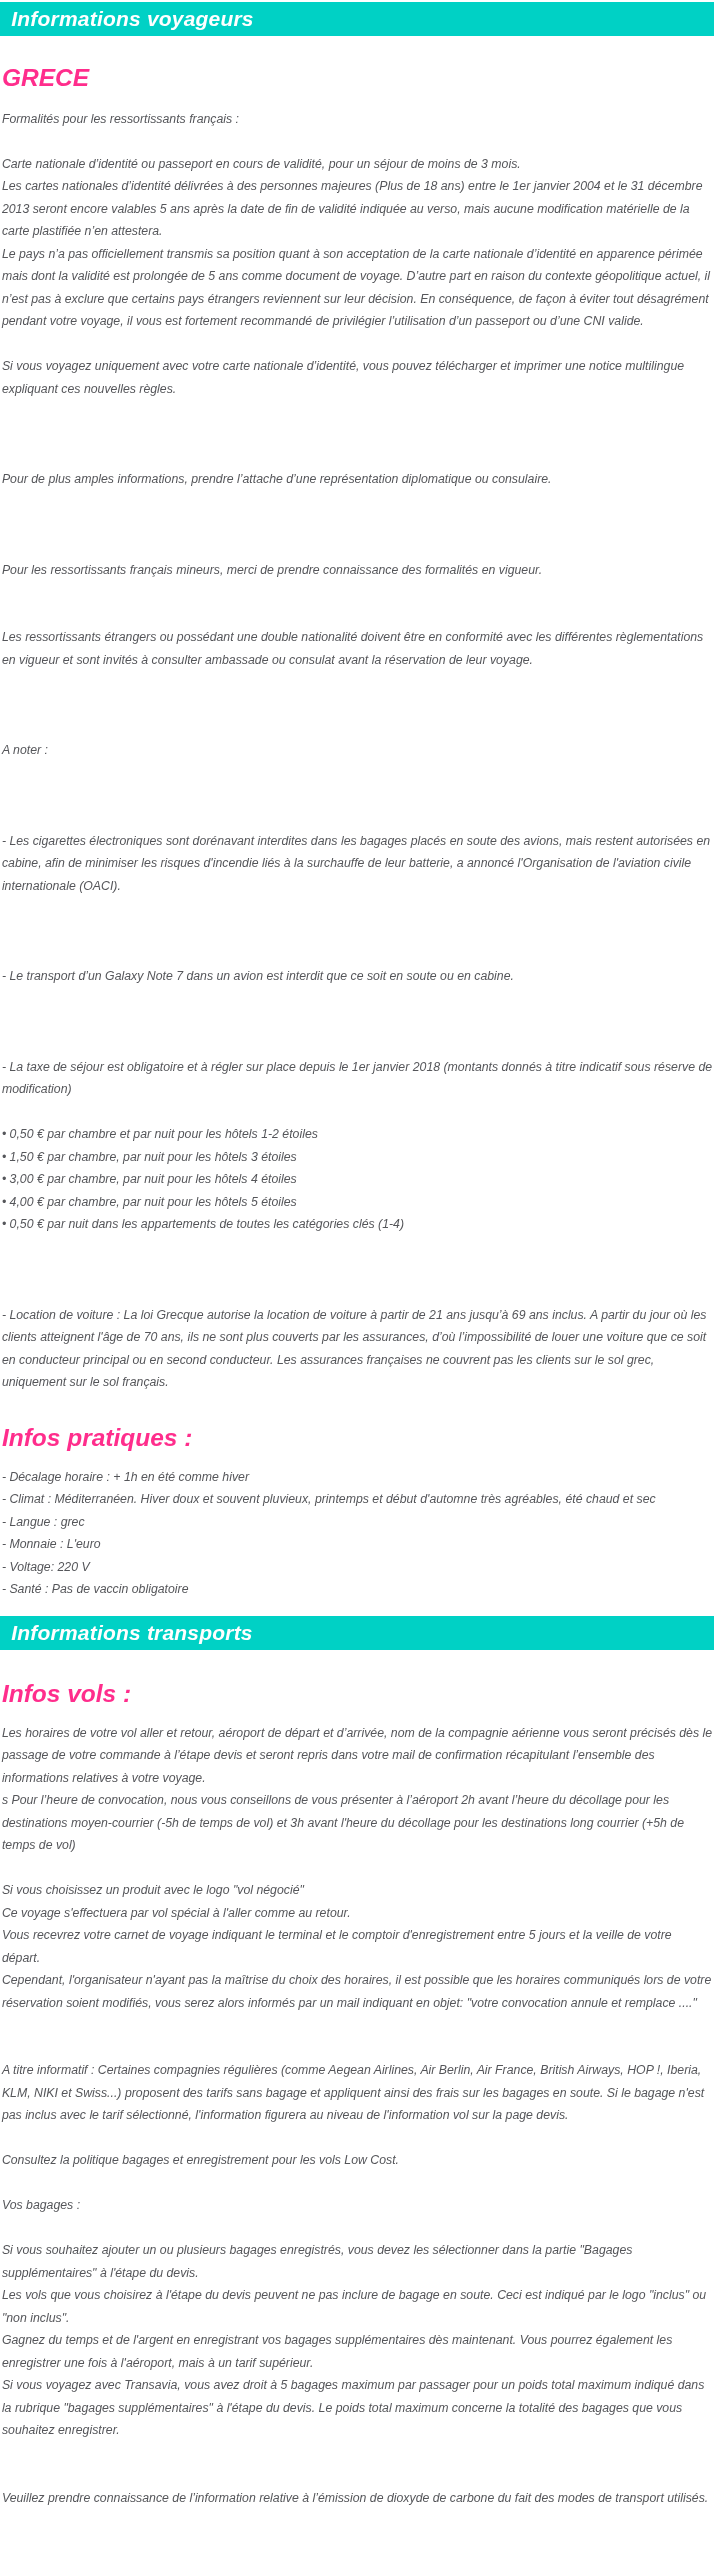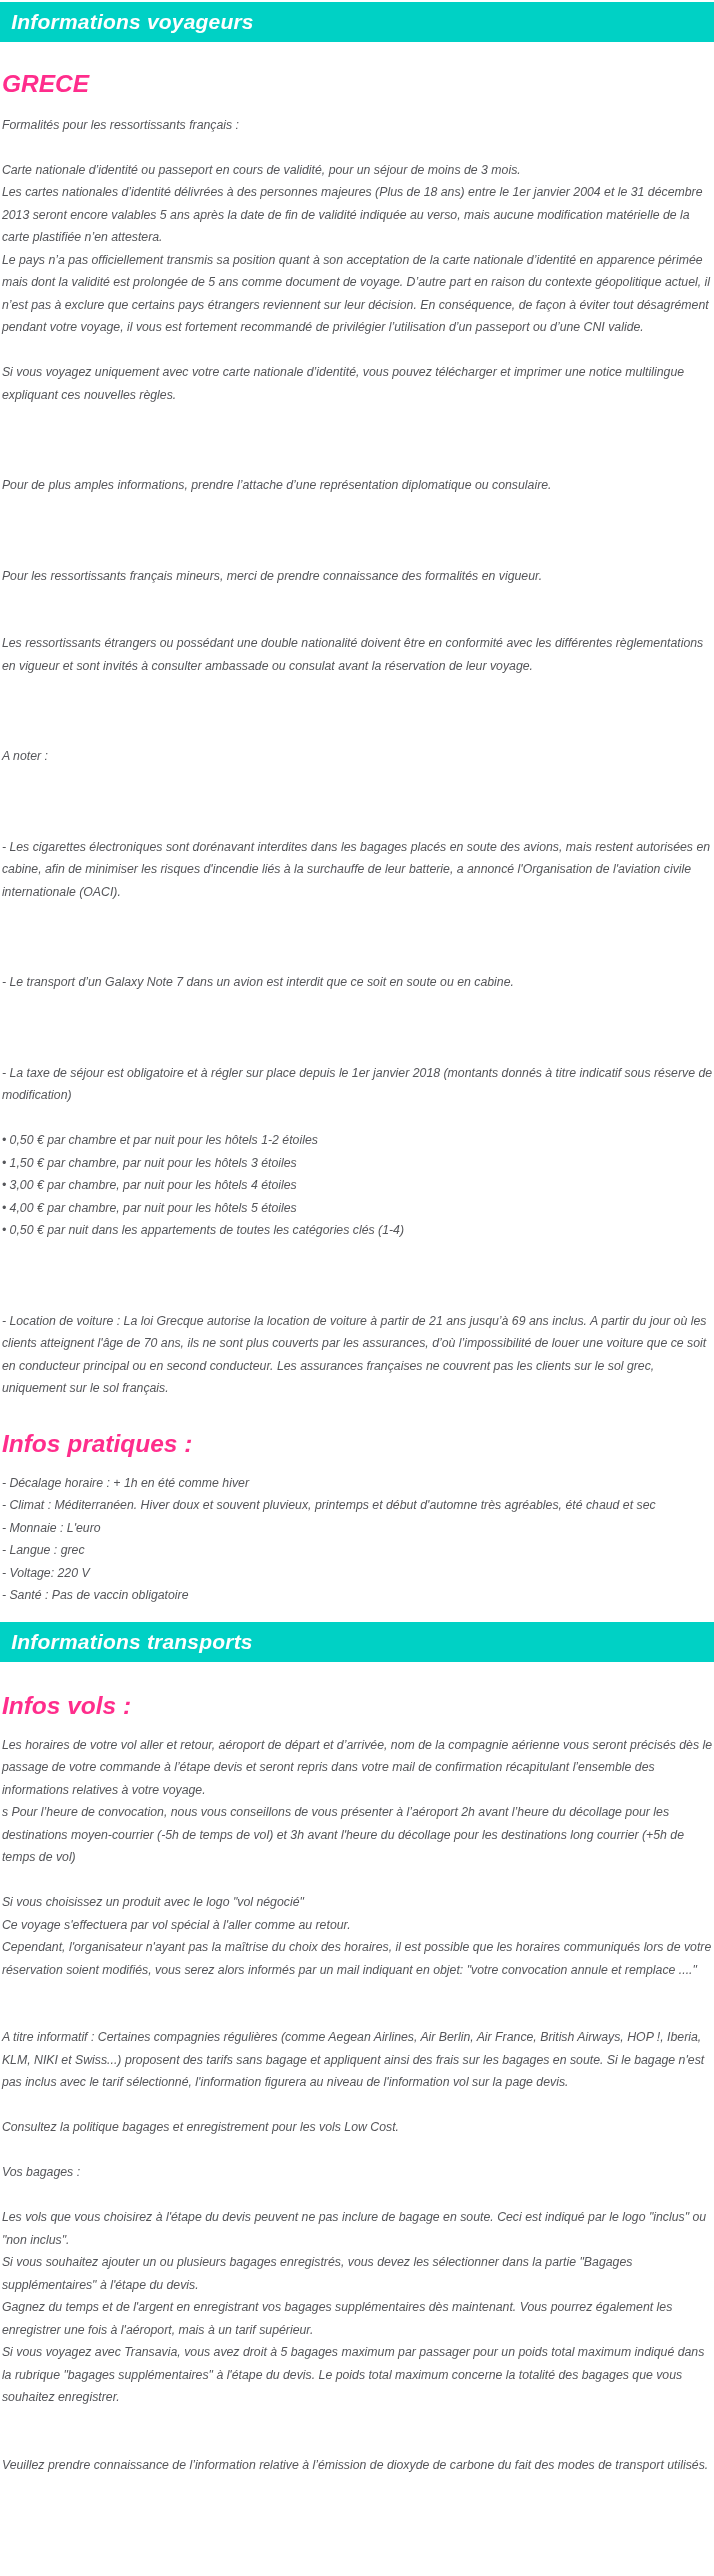--- a/index.html
+++ b/index.html
@@ -15,21 +15,21 @@
     min-height: 2576px;
     background: var(--bg);
     font-family: "Liberation Sans", sans-serif;
     font-style: italic;
     color: var(--body);
     padding-bottom: 34px;
     overflow: hidden;
   }
   .banner {
     background: var(--teal);
-    height: 40px;
+    height: 34px;
     display: flex;
     align-items: center;
     padding-left: 11.3px;
     margin-top: 1.9px;
   }
   .banner-transports { margin-top: 15px; }
   .banner-title {
     color: #ffffff;
     font-size: 21px;
     font-weight: bold;
@@ -91,48 +91,49 @@
       <p class="body-text">• 0,50 € par chambre et par nuit pour les hôtels 1-2 étoiles</p>
       <p class="body-text">• 1,50 € par chambre, par nuit pour les hôtels 3 étoiles</p>
       <p class="body-text">• 3,00 € par chambre, par nuit pour les hôtels 4 étoiles</p>
       <p class="body-text">• 4,00 € par chambre, par nuit pour les hôtels 5 étoiles</p>
       <p class="body-text">• 0,50 € par nuit dans les appartements de toutes les catégories clés (1-4)</p>
       <div class="gap" style="height: 68px;"></div>
       <p class="body-text">- Location de voiture :  La loi Grecque autorise la location de voiture à partir de 21 ans jusqu’à 69 ans inclus. A partir du jour où les clients atteignent l'âge de 70 ans, ils ne sont plus couverts par les assurances, d’où l’impossibilité de louer une voiture que ce soit en conducteur principal ou en second conducteur. Les assurances françaises ne couvrent pas les clients sur le sol grec, uniquement sur le sol français.</p>
       <h2 class="pink-heading">Infos pratiques :</h2>
       <p class="body-text">- Décalage horaire : + 1h en été comme hiver</p>
       <p class="body-text">- Climat : Méditerranéen. Hiver doux et souvent pluvieux, printemps et début d'automne très agréables, été chaud et sec</p>
+      <p class="body-text">- Langue : grec</p>
       <p class="body-text">- Monnaie : L'euro</p>
-      <p class="body-text">- Langue : grec</p>
       <p class="body-text">- Voltage: 220 V</p>
       <p class="body-text">- Santé : Pas de vaccin obligatoire</p>
     </section>
 
   <header class="banner banner-transports">
     <span class="banner-title">Informations transports</span>
   </header>
 
   <section class="section-body">
       <h2 class="pink-heading">Infos vols :</h2>
       <p class="body-text">Les horaires de votre vol aller et retour, aéroport de départ et d’arrivée, nom de la compagnie aérienne vous seront précisés dès le passage de votre commande à l’étape devis et seront repris dans votre mail de confirmation récapitulant l’ensemble des informations relatives à votre voyage.</p>
       <p class="body-text">s Pour l’heure de convocation, nous vous conseillons de vous présenter à l’aéroport 2h avant l’heure du décollage pour les destinations moyen-courrier (-5h de temps de vol) et 3h avant l'heure du décollage pour les destinations long courrier (+5h de temps de vol)</p>
       <div class="gap" style="height: 22.5px;"></div>
       <p class="body-text">Si vous choisissez un produit avec le logo "vol négocié"</p>
       <p class="body-text">Ce voyage s'effectuera par vol spécial à l'aller comme au retour.</p>
+      <p class="body-text">Vous recevrez votre carnet de voyage indiquant le terminal et le comptoir d'enregistrement entre 5 jours et la veille de votre départ.</p>
       <p class="body-text">Cependant, l'organisateur n'ayant pas la maîtrise du choix des horaires, il est possible que les horaires communiqués lors de votre réservation soient modifiés, vous serez alors informés par un mail indiquant en objet: "votre convocation annule et remplace ...."</p>
       <div class="gap" style="height: 22.5px;"></div>
       <div class="gap" style="height: 22.5px;"></div>
       <p class="body-text">A titre informatif : Certaines compagnies régulières (comme Aegean Airlines, Air Berlin, Air France, British Airways, HOP !, Iberia, KLM, NIKI et Swiss...) proposent des tarifs sans bagage et appliquent ainsi des frais sur les bagages en soute.  Si le bagage n'est pas inclus avec le tarif sélectionné, l'information figurera au niveau de l'information vol sur la page devis.</p>
       <div class="gap" style="height: 22.5px;"></div>
       <p class="body-text">Consultez la politique bagages et enregistrement pour les vols Low Cost.</p>
       <div class="gap" style="height: 22.5px;"></div>
       <p class="body-text">Vos bagages :</p>
       <div class="gap" style="height: 22.5px;"></div>
+      <p class="body-text">Si vous souhaitez ajouter un ou plusieurs bagages enregistrés, vous devez les sélectionner dans la partie "Bagages supplémentaires" à l'étape du devis.</p>
       <p class="body-text">Les vols que vous choisirez à l'étape du devis peuvent ne pas inclure de bagage en soute. Ceci est indiqué par le logo "inclus" ou "non inclus".</p>
-      <p class="body-text">Si vous souhaitez ajouter un ou plusieurs bagages enregistrés, vous devez les sélectionner dans la partie "Bagages supplémentaires" à l'étape du devis.</p>
       <p class="body-text">Gagnez du temps et de l'argent en enregistrant vos bagages supplémentaires dès maintenant. Vous pourrez également les enregistrer une fois à l'aéroport, mais à un tarif supérieur.</p>
       <p class="body-text">Si vous voyagez avec Transavia, vous avez droit à 5 bagages maximum par passager pour un poids total maximum indiqué dans la rubrique "bagages supplémentaires" à l'étape du devis. Le poids total maximum concerne la totalité des bagages que vous souhaitez enregistrer.</p>
       <div class="gap" style="height: 45px;"></div>
       <p class="body-text">Veuillez prendre connaissance de l’information relative à l’émission de dioxyde de carbone du fait des modes de transport utilisés.</p>
     </section>
 
 </div>
 
 
 </body></html>

